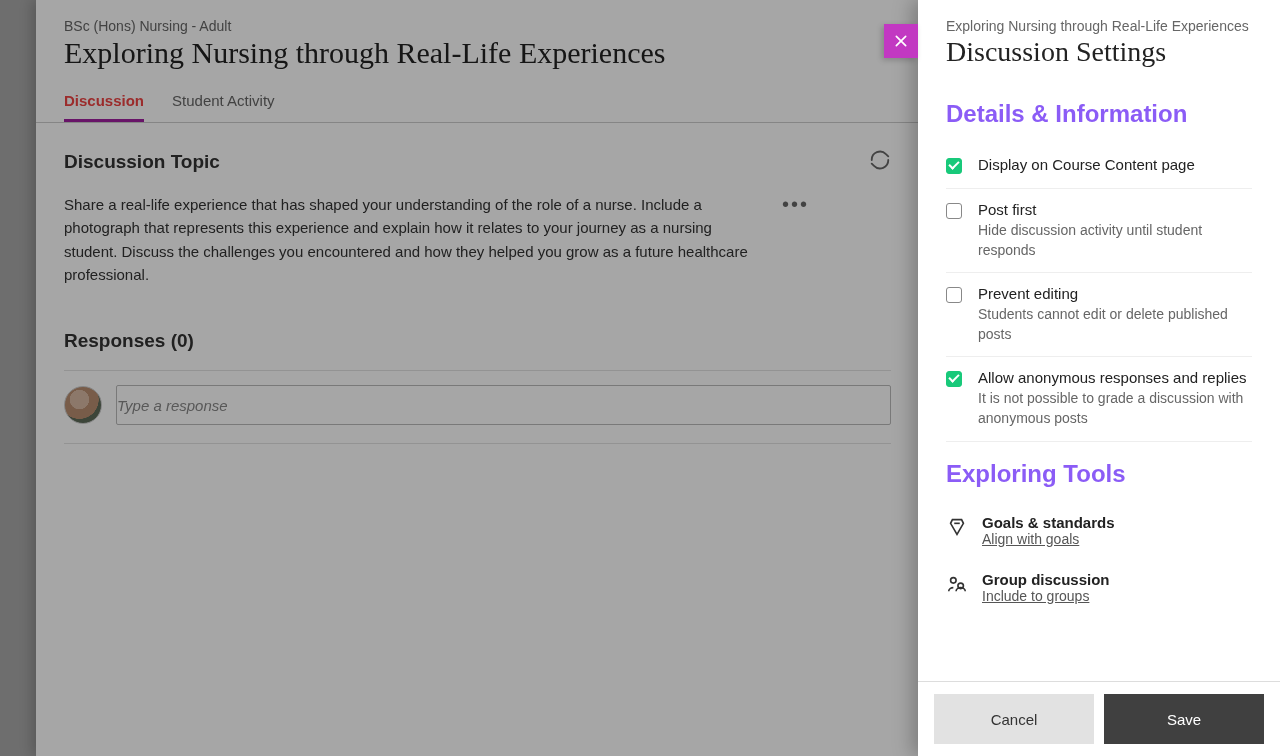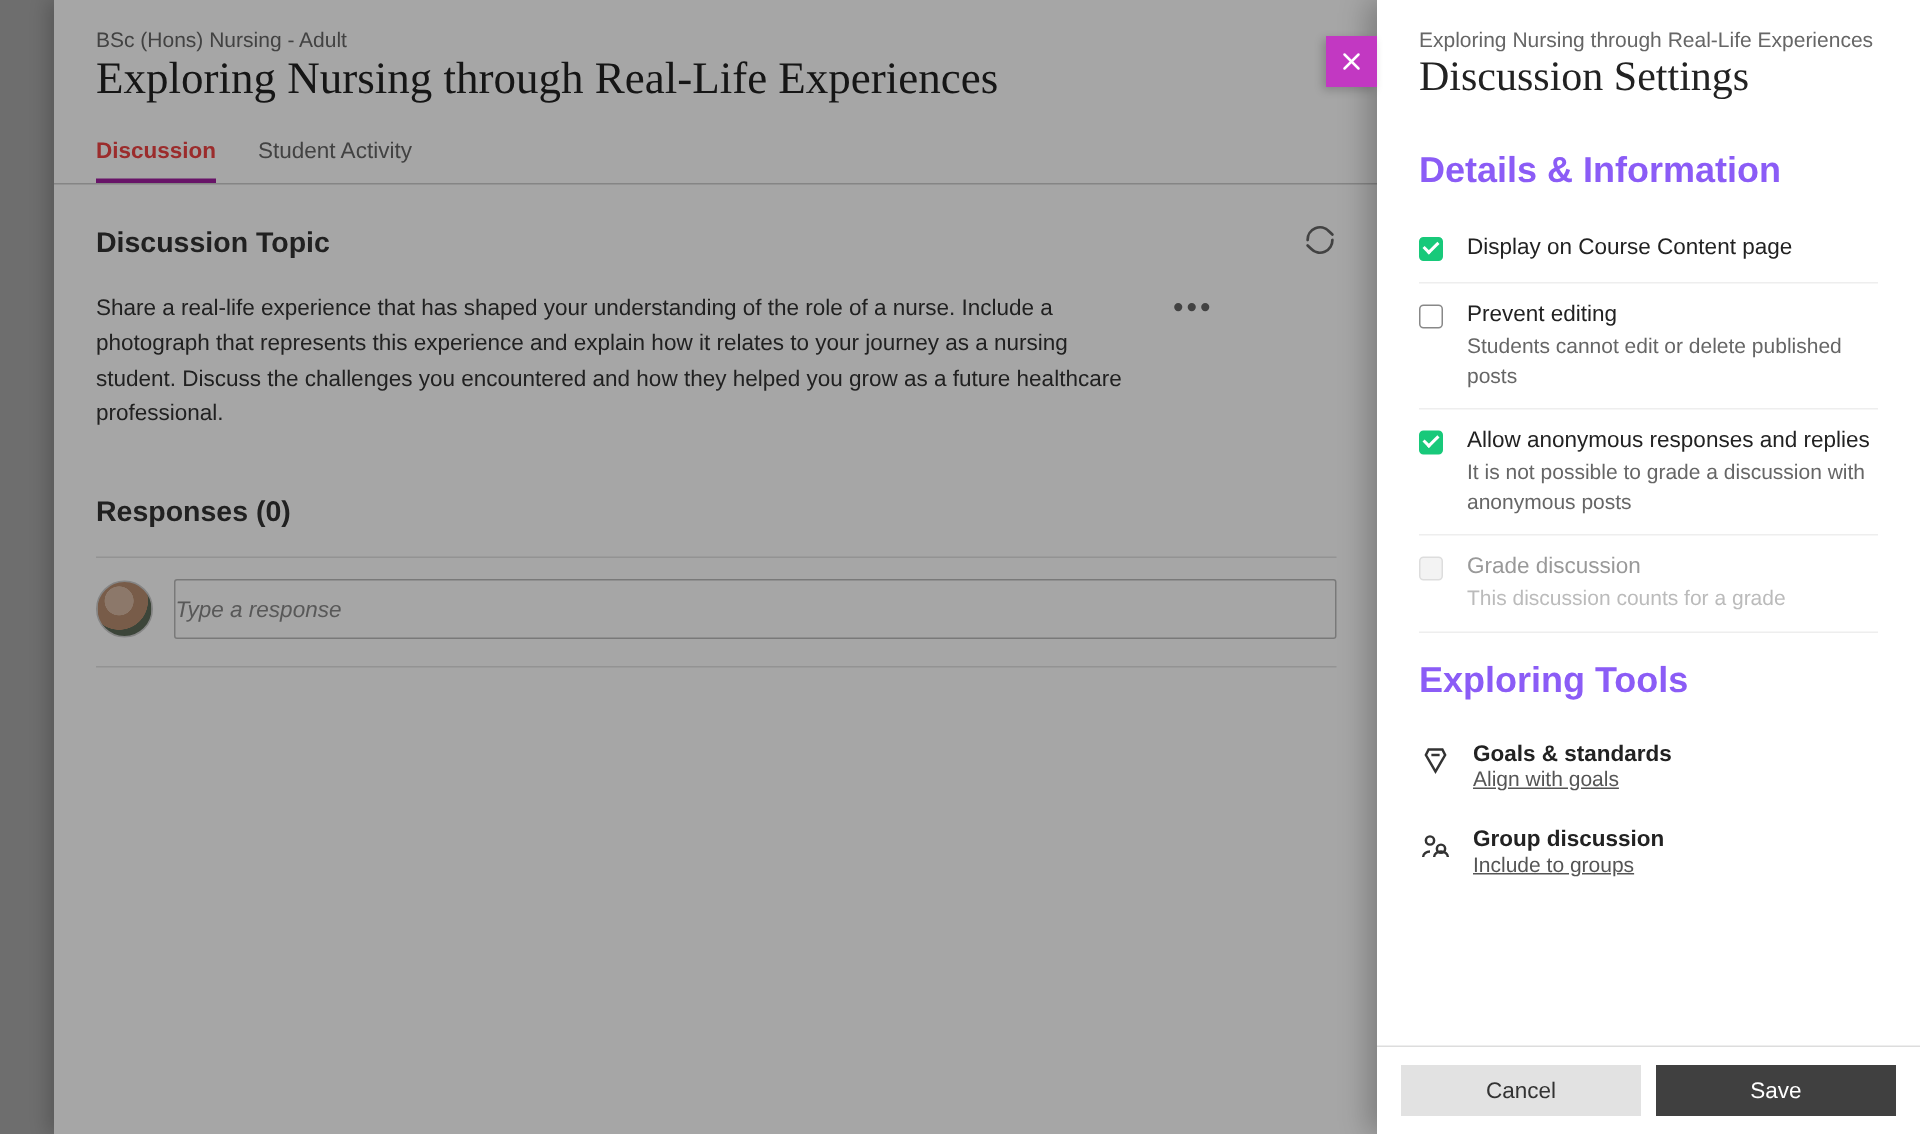--- a/index.html
+++ b/index.html
@@ -285,21 +285,21 @@
   }
 
   .sp-footer {
     border-top: 1px solid #ddd;
     padding: 12px 16px;
     display: flex;
     gap: 10px;
   }
   .btn {
     flex: 1;
-    height: 34px;
+    height: 50px;
     display: flex;
     align-items: center;
     justify-content: center;
     font-size: 15px;
     cursor: pointer;
     border: none;
   }
   .btn-cancel {
     background: #e2e2e2;
     color: #333;
@@ -388,44 +388,44 @@
   <div class="sp-scroll">
     <div class="sp-section-title">Details &amp; Information</div>
 
     <div class="setting-row">
       <div class="checkbox checked"></div>
       <div class="setting-text">
         <div class="setting-label">Display on Course Content page</div>
       </div>
     </div>
 
+    <div class="setting-row">
+      <div class="checkbox"></div>
+      <div class="setting-text">
+        <div class="setting-label">Post first</div>
+        <div class="setting-sub">Hide discussion activity until student responds</div>
+      </div>
+    </div>
 
     <div class="setting-row">
       <div class="checkbox"></div>
       <div class="setting-text">
         <div class="setting-label">Prevent editing</div>
         <div class="setting-sub">Students cannot edit or delete published posts</div>
       </div>
     </div>
 
     <div class="setting-row">
       <div class="checkbox checked"></div>
       <div class="setting-text">
         <div class="setting-label">Allow anonymous responses and replies</div>
         <div class="setting-sub">It is not possible to grade a discussion with anonymous posts</div>
       </div>
     </div>
 
-    <div class="setting-row">
-      <div class="checkbox disabled"></div>
-      <div class="setting-text">
-        <div class="setting-label disabled">Grade discussion</div>
-        <div class="setting-sub disabled">This discussion counts for a grade</div>
-      </div>
-    </div>
 
     <div class="sp-section-title" style="margin-top:18px;">Exploring Tools</div>
 
     <div class="tool-row">
       <span class="tool-icon">
         <svg viewBox="0 0 24 24" fill="none" stroke="currentColor" stroke-width="1.8">
           <path d="M7 4h10l2 4-7 12L5 8l2-4z"></path>
             <path d="M9 8h6"></path>
         </svg>
       </span>

